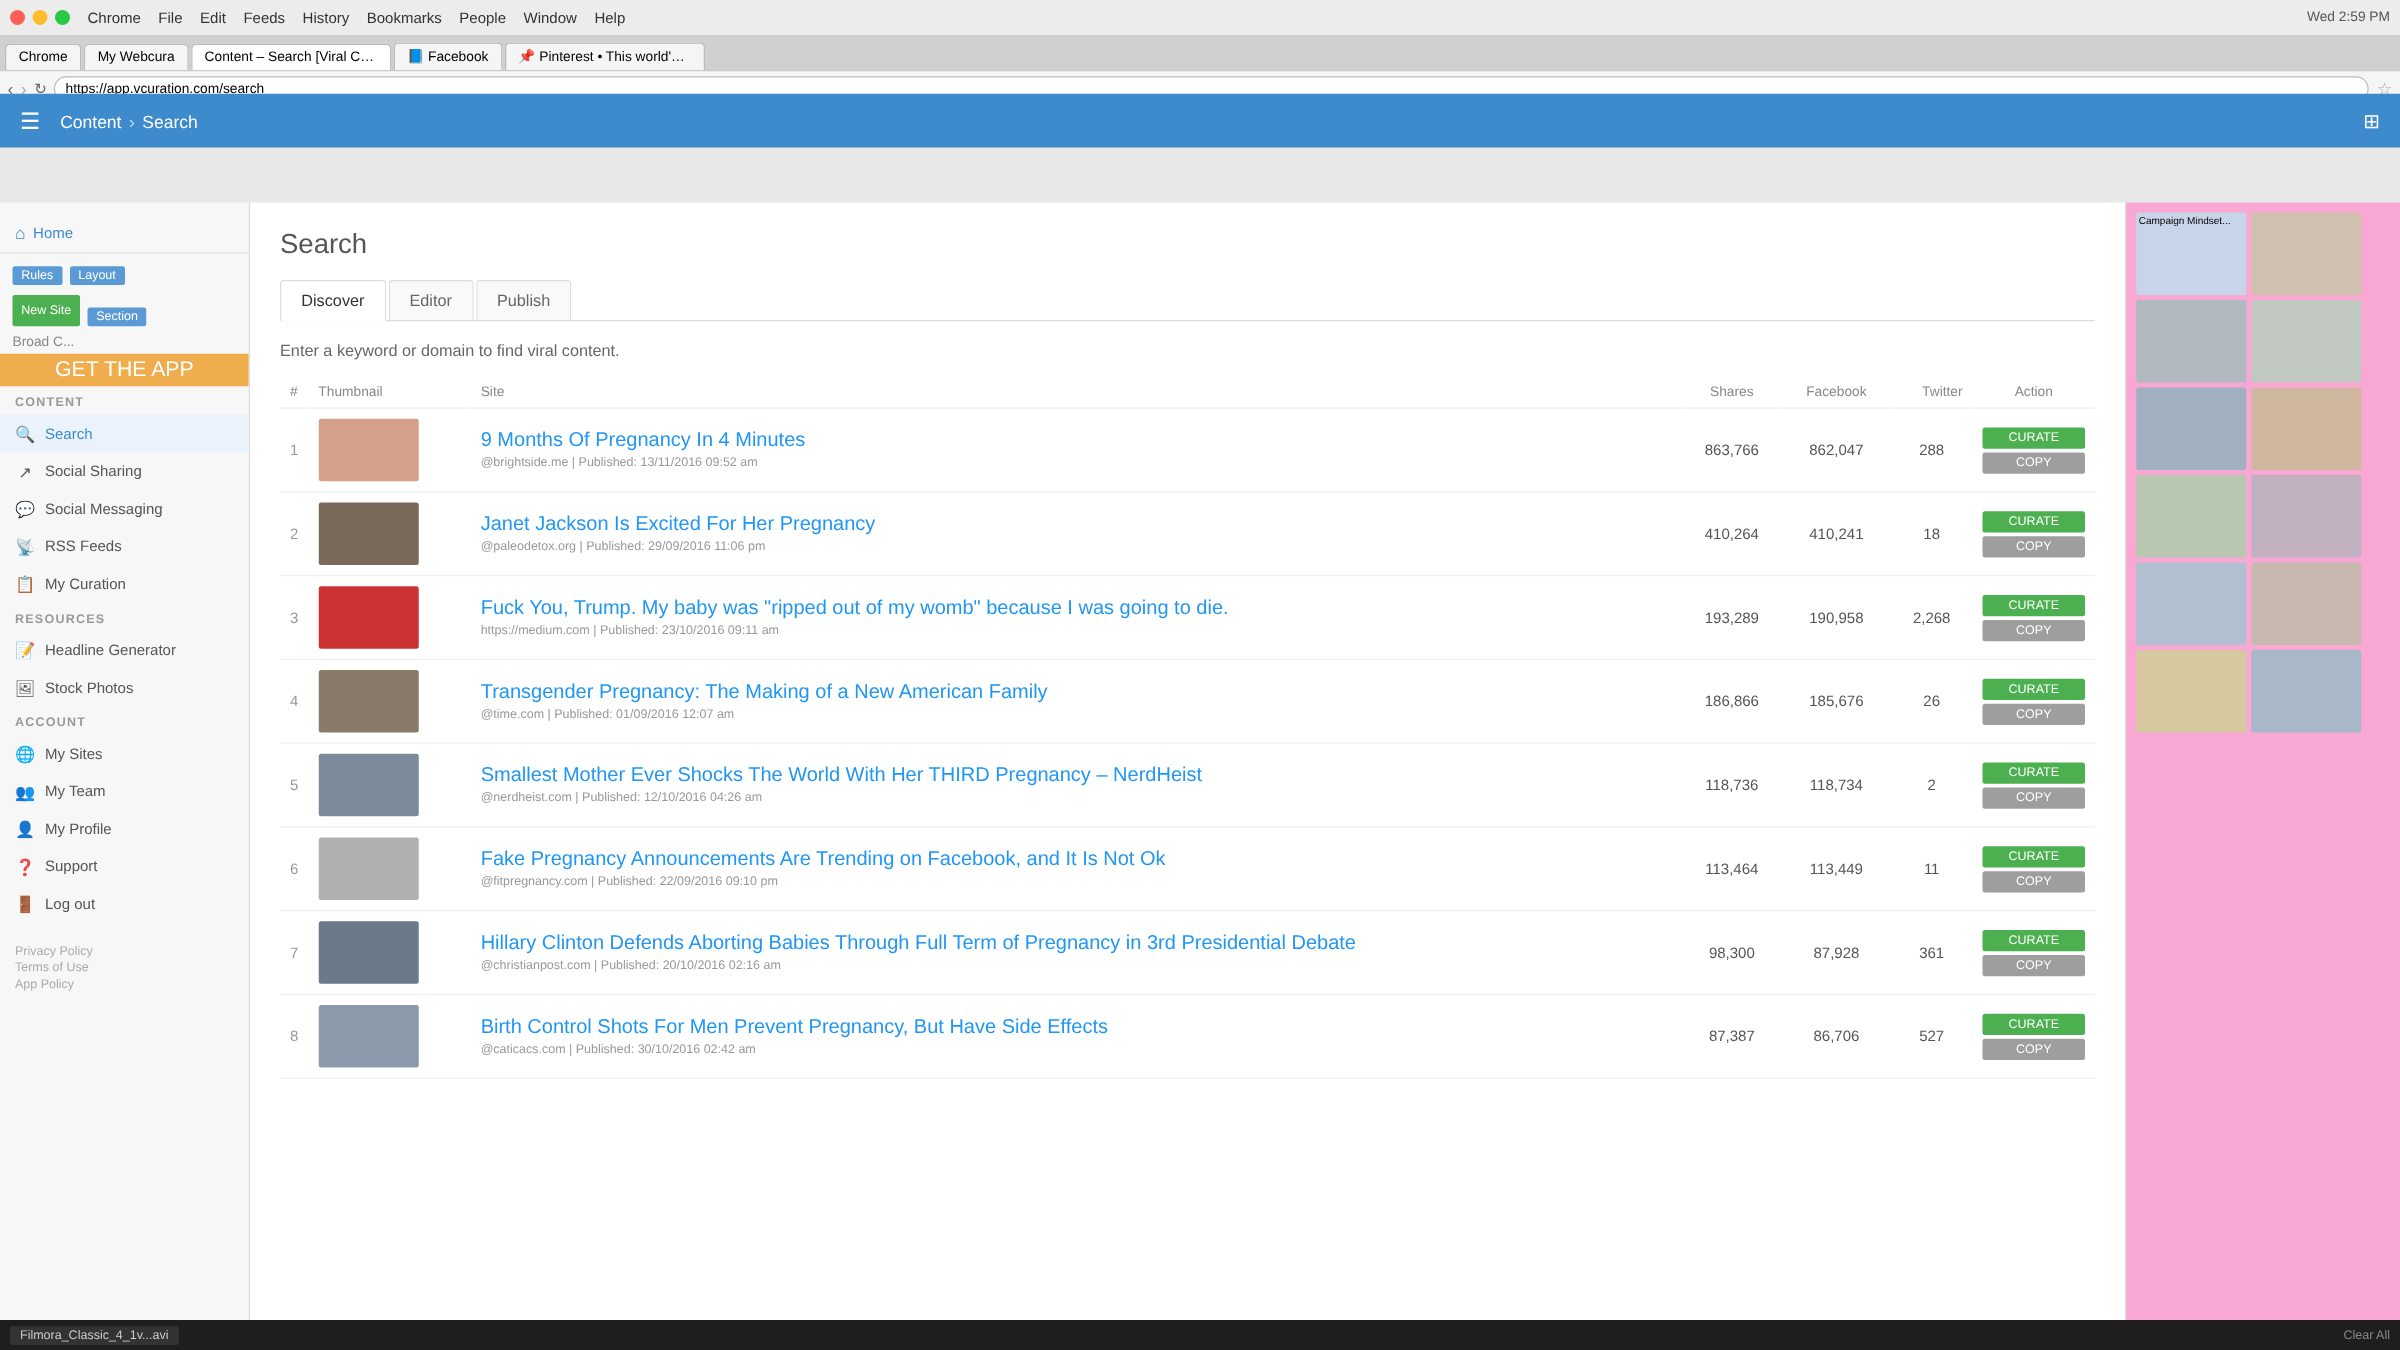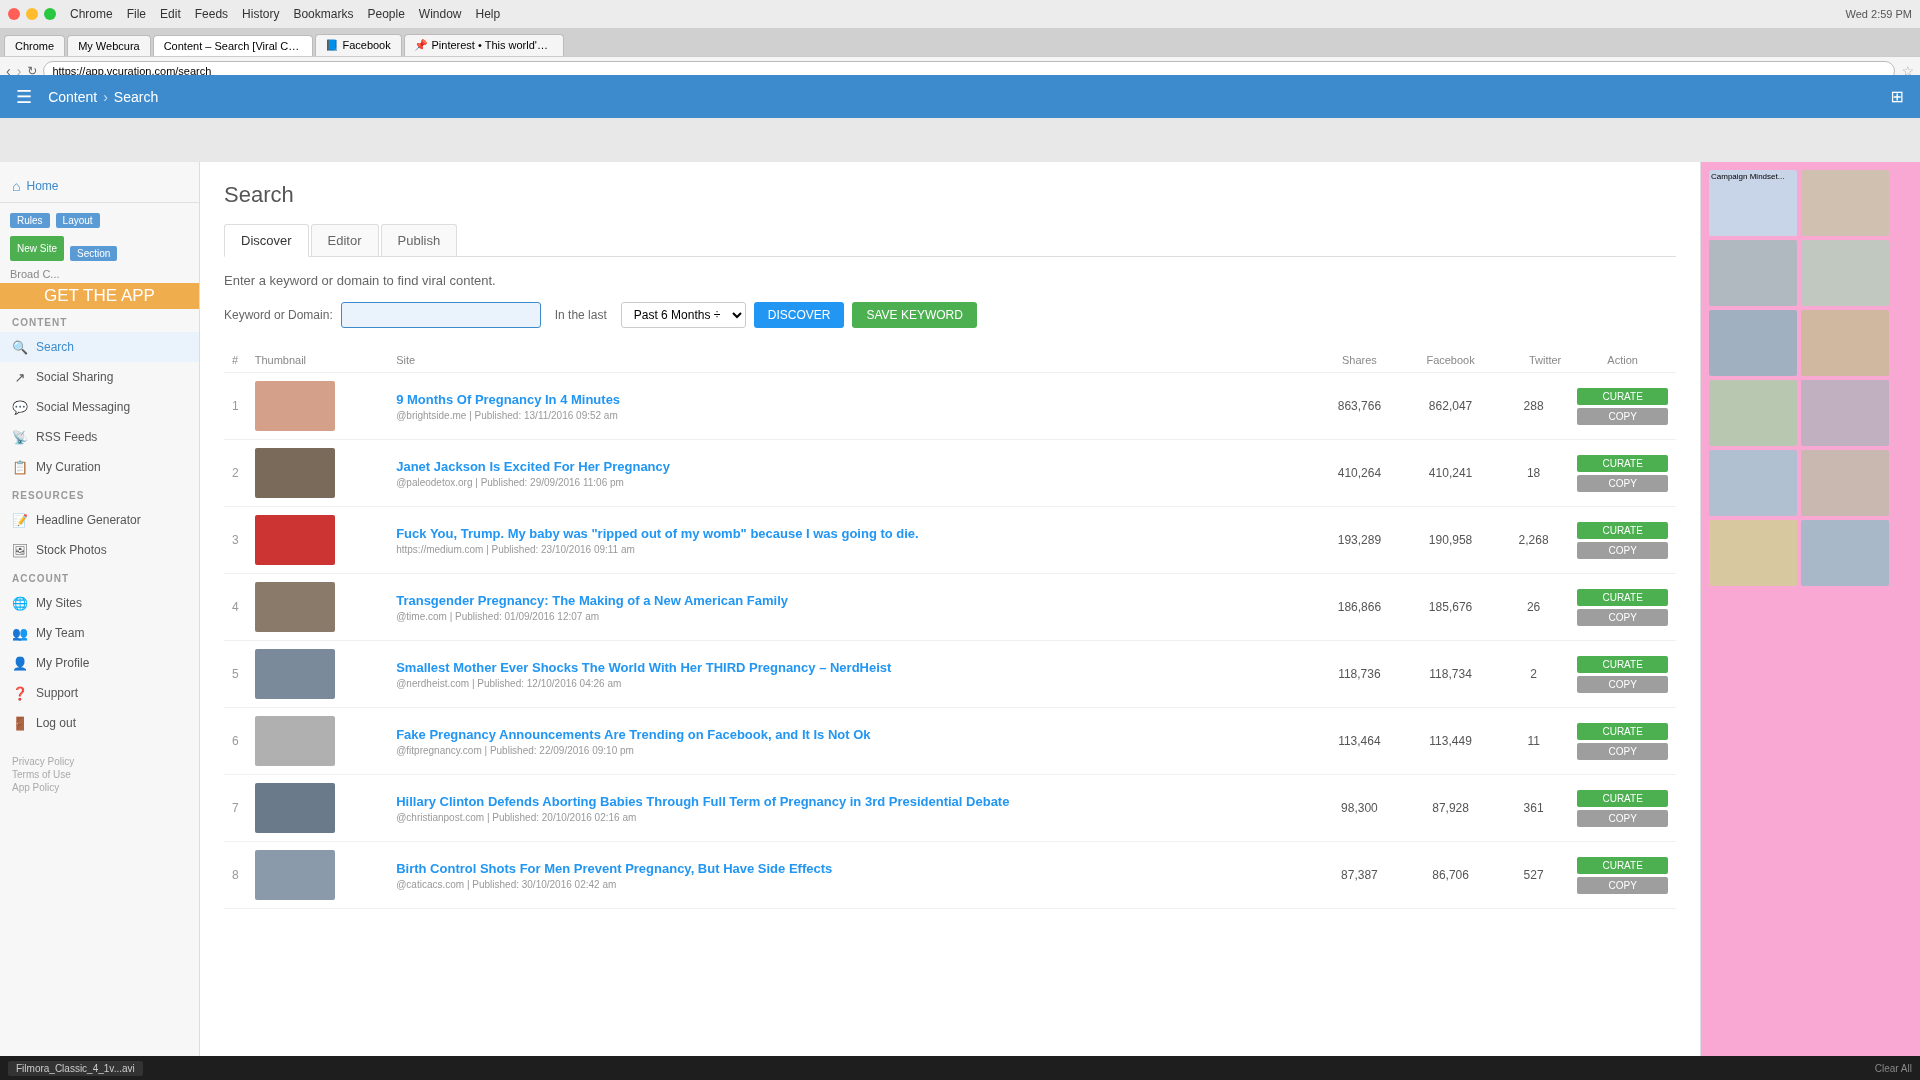--- a/index.html
+++ b/index.html
@@ -50,21 +50,21 @@
     .period-select { border: 1px solid #ccc; border-radius: 3px; padding: 4px 8px; font-size: 12px; background: #fff; }
     .btn-discover { background: #2196f3; color: #fff; border: none; border-radius: 3px; padding: 6px 14px; font-size: 12px; cursor: pointer; }
     .btn-save-kw { background: #4caf50; color: #fff; border: none; border-radius: 3px; padding: 6px 14px; font-size: 12px; cursor: pointer; }
 
     
     .results-table { width: 100%; border-collapse: collapse; }
     .results-table th { font-size: 11px; color: #888; text-align: left; padding: 6px 8px; border-bottom: 1px solid #eee; font-weight: normal; }
     .results-table tr.data-row { border-bottom: 1px solid #f0f0f0; }
     .results-table td { padding: 8px 8px; vertical-align: middle; }
     .row-num { color: #999; font-size: 12px; width: 20px; }
-    .article-title { font-size: 13px; color: #2196f3; font-weight: bold; margin-bottom: 3px; cursor: pointer; }
+    .article-title { font-size: 16px; color: #2196f3; font-weight: normal; margin-bottom: 3px; cursor: pointer; }
     .article-meta { font-size: 10px; color: #999; }
     .share-count { font-size: 12px; color: #555; text-align: center; }
     .action-btns { display: flex; flex-direction: column; gap: 3px; }
     .btn-curate { background: #4caf50; color: #fff; border: none; border-radius: 2px; padding: 3px 8px; font-size: 10px; cursor: pointer; white-space: nowrap; }
     .btn-copy { background: #9e9e9e; color: #fff; border: none; border-radius: 2px; padding: 3px 8px; font-size: 10px; cursor: pointer; }
 
     
     .right-panel { width: 220px; background: #f9a8d4; border-left: 1px solid #ddd; overflow-y: auto; padding: 8px; flex-shrink: 0; }
 
     
@@ -225,30 +225,20 @@
       <h1 class="page-title">Search</h1>
 
       <div class="tabs-row">
         <button class="tab-btn active">Discover</button>
         <button class="tab-btn">Editor</button>
         <button class="tab-btn">Publish</button>
       </div>
 
       <p class="search-hint">Enter a keyword or domain to find viral content.</p>
 
-      <div class="search-bar-row">
-        <span class="search-label">Keyword or Domain:</span>
-        <input class="search-input" type="text" value="" style="">
-        <span class="in-the-last">In the last</span>
-        <select class="period-select">
-          <option>Past 6 Months ÷</option>
-        </select>
-        <button class="btn-discover">DISCOVER</button>
-        <button class="btn-save-kw">SAVE KEYWORD</button>
-      </div>
 
       <table class="results-table">
         <thead>
           <tr>
             <th>#</th>
             <th>Thumbnail</th>
             <th>Site</th>
             <th style="text-align:center;">Shares</th>
             <th style="text-align:center;">Facebook</th>
             <th style="text-align:right;">Twitter</th>

